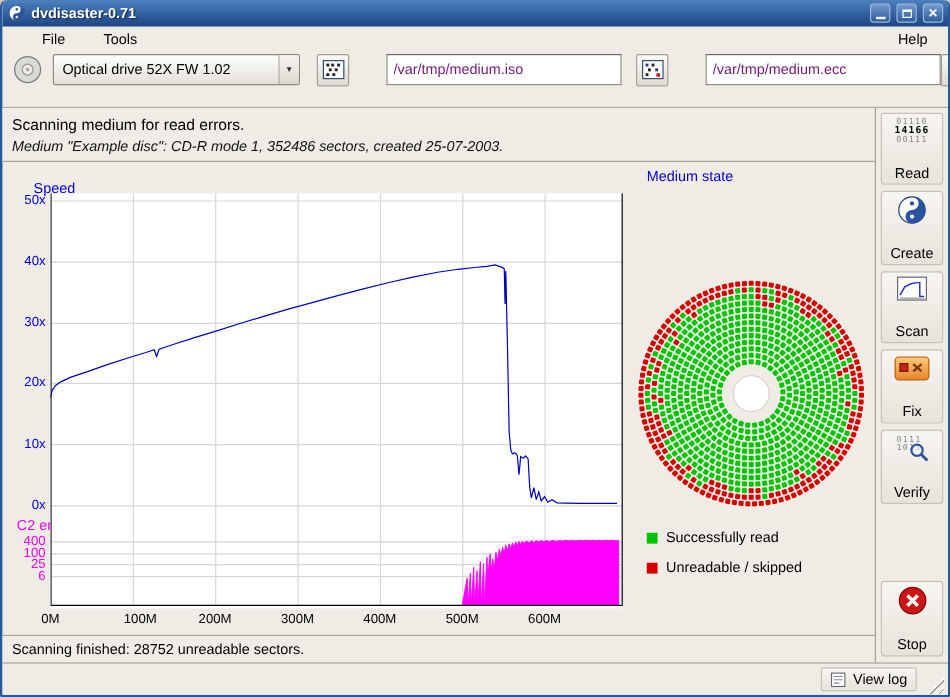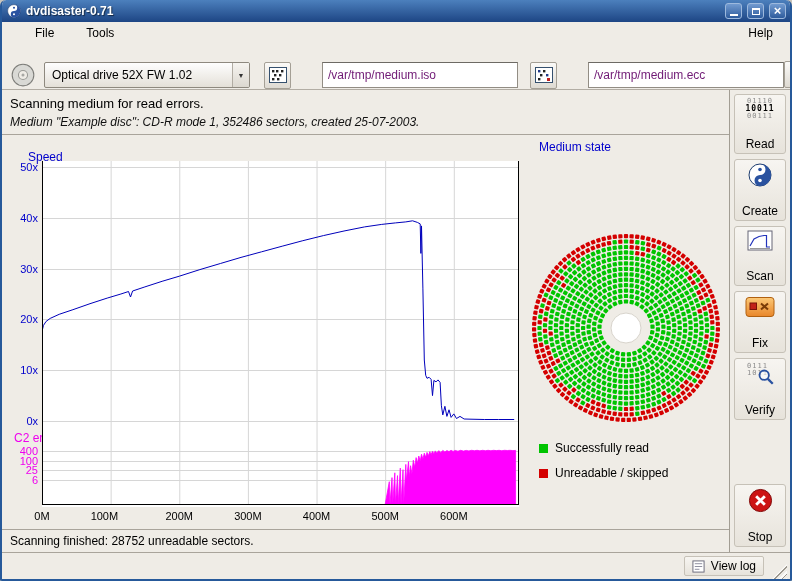--- a/index.html
+++ b/index.html
@@ -14,21 +14,21 @@
   .wbtn{width:17px;height:16px;background:linear-gradient(#729bd0,#2e5c9d);border:1px solid #9db9dd;border-radius:3px;
         color:#fff;display:flex;align-items:center;justify-content:center;font-size:12px;line-height:1;cursor:default;}
   .wbtn .min-glyph{display:block;width:8px;height:2px;background:#fff;margin-top:8px;}
   .wbtn .max-glyph{display:block;width:8px;height:7px;border:1px solid #fff;border-top-width:2px;}
   .wbtn .close-glyph{font-size:13px;font-weight:bold;margin-top:-1px;}
   
   .menubar{height:22px;flex:0 0 22px;display:flex;align-items:center;padding:0 9px;gap:0;font-size:12px;color:#000;}
   .menu-item{padding:2px 8px;margin-left:16px;}
   .menu-help{margin-left:auto;}
   
-  .toolbar{height:46px;flex:0 0 46px;display:flex;align-items:flex-end;padding:0 7px;border-bottom:1px solid #b2ada4;gap:0;}
+  .toolbar{height:46px;flex:0 0 46px;display:flex;align-items:flex-start;padding:0 7px;border-bottom:1px solid #b2ada4;gap:0;}
   .tb-left{display:flex;align-items:center;flex:1;}
   .tb-right{display:flex;align-items:center;gap:4px;}
   .tb-drive-icon{width:28px;height:28px;display:flex;align-items:center;justify-content:center;margin-right:7px;}
   .combo{height:26px;width:206px;border:1px solid #8e897f;border-radius:2px;background:linear-gradient(#fefefe,#e4e0d8);
          display:flex;align-items:center;font-size:12px;overflow:hidden;}
   .combo-text{flex:1;padding:0 7px;white-space:nowrap;}
   .combo-arrow{width:17px;height:100%;border-left:1px solid #b1aca3;display:flex;align-items:center;justify-content:center;
                font-size:7px;color:#333;background:linear-gradient(#f6f4f0,#dcd8d0);}
   .tbtn{width:27px;height:27px;border:1px solid #a49f95;border-radius:2px;background:linear-gradient(#fbfaf8,#dedad2);
         display:flex;align-items:center;justify-content:center;flex:0 0 auto;}
@@ -215,21 +215,21 @@
             <div class="ticklbl blue" style="left: 0px; top: 229.2px; width: 36px; text-align: right;">10x</div>
             <div class="ticklbl blue" style="left: 0px; top: 178.4px; width: 36px; text-align: right;">20x</div>
             <div class="ticklbl blue" style="left: 0px; top: 127.6px; width: 36px; text-align: right;">30x</div>
             <div class="ticklbl blue" style="left: 0px; top: 76.8px; width: 36px; text-align: right;">40x</div>
             <div class="ticklbl blue" style="left: 0px; top: 26px; width: 36px; text-align: right;">50x</div>
             <div class="ticklbl magenta" style="left: 0px; top: 339.388px; width: 36px; text-align: right;">6</div>
             <div class="ticklbl magenta" style="left: 0px; top: 329.481px; width: 36px; text-align: right;">25</div>
             <div class="ticklbl magenta" style="left: 0px; top: 319.857px; width: 36px; text-align: right;">100</div>
             <div class="ticklbl magenta" style="left: 0px; top: 310.233px; width: 36px; text-align: right;">400</div>
             <div class="ticklbl" style="left: 20px; top: 375px; width: 40px; text-align: center;">0M</div>
-            <div class="ticklbl" style="left: 88.6331px; top: 375px; width: 40px; text-align: left;">100M</div>
+            <div class="ticklbl" style="left: 88.6331px; top: 375px; width: 40px; text-align: right;">100M</div>
             <div class="ticklbl" style="left: 157.266px; top: 375px; width: 40px; text-align: center;">200M</div>
             <div class="ticklbl" style="left: 225.899px; top: 375px; width: 40px; text-align: center;">300M</div>
             <div class="ticklbl" style="left: 294.532px; top: 375px; width: 40px; text-align: center;">400M</div>
             <div class="ticklbl" style="left: 363.165px; top: 375px; width: 40px; text-align: center;">500M</div>
             <div class="ticklbl" style="left: 431.799px; top: 375px; width: 40px; text-align: center;">600M</div>
           </div>
         <div class="state-pane">
           <div class="pane-title blue state-title">Medium state</div>
           <div class="disc"><svg width="190" height="190">
                 <rect x="-2.1" y="-2.1" width="4.2" height="4.2" rx="0.9" fill="#00c400" transform="translate(95.0 68.5) rotate(0.0)"></rect>
@@ -1104,21 +1104,21 @@
       </div>
       <div class="statusline">
         <span>Scanning finished: 28752 unreadable sectors.</span>
       </div>
     </div>
 
     <div class="sidebar">
       <div class="sbtn">
         <div class="bin">
           <div>01110</div>
-          <div class="strong">10011</div>
+          <div class="strong">14166</div>
           <div>00111</div>
         </div>
         <span>Read</span>
       </div>
       <div class="sbtn">
         <svg width="24" height="24" viewBox="0 0 24 24">
           <circle cx="12" cy="12" r="11" fill="#fff" stroke="#1d3c6e"></circle>
           <path d="M12 1 A11 11 0 0 1 12 23 A5.5 5.5 0 0 1 12 12 A5.5 5.5 0 0 0 12 1 Z" fill="#2a52a0"></path>
           <circle cx="12" cy="6.5" r="1.8" fill="#2a52a0"></circle>
           <circle cx="12" cy="17.5" r="1.8" fill="#fff"></circle>

